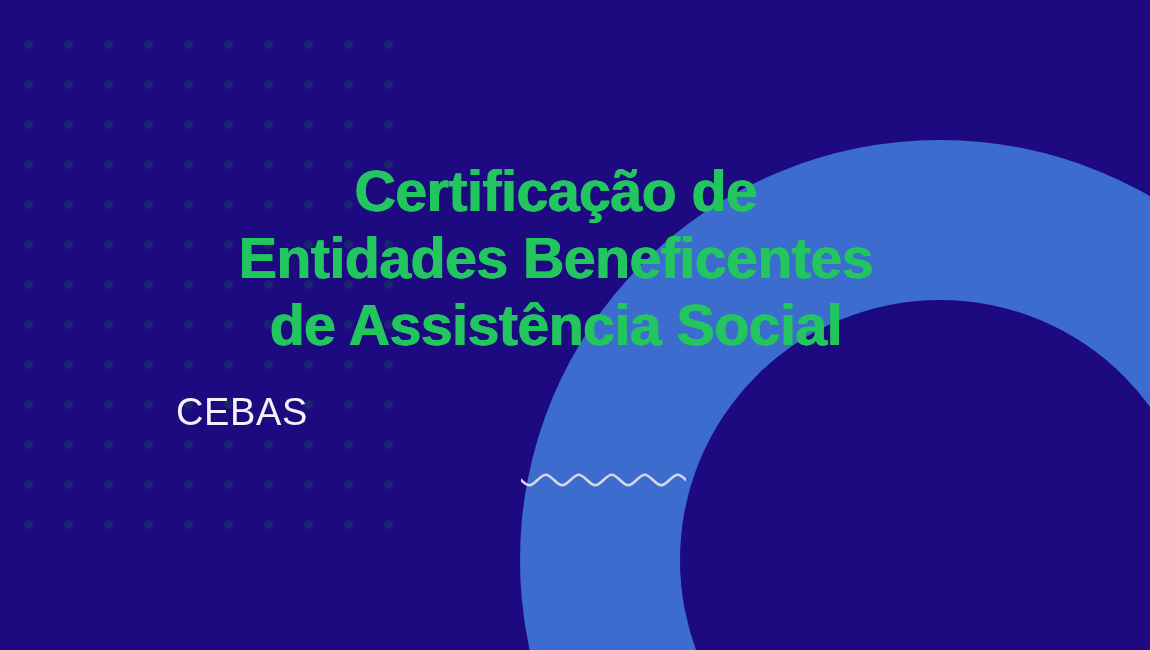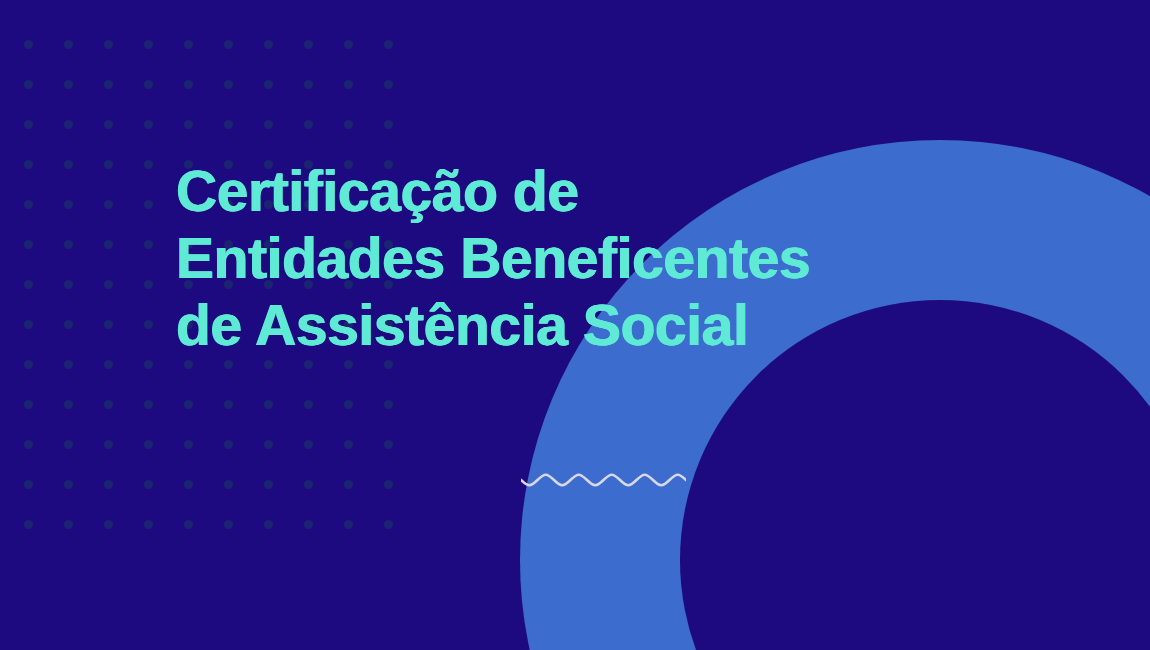--- a/index.html
+++ b/index.html
@@ -231,22 +231,23 @@
       <span class="dot" style="left:303.5px;top:519.5px;width:9px;height:9px;background:#1b2470;"></span>
       <span class="dot" style="left:343.5px;top:519.5px;width:9px;height:9px;background:#1b2470;"></span>
       <span class="dot" style="left:383.5px;top:519.5px;width:9px;height:9px;background:#1b2470;"></span>
     </div>
 
   <div id="ring-shape" style="background: rgb(60, 108, 206);">
     <div id="ring-hole" style="background: rgb(29, 10, 128);"></div>
   </div>
 
   <div id="text-block">
-    <h1 id="title" style="color: #5eead4;">Certificação de
+    <h1 id="title" style="color: #22c55e; text-align: center;">Certificação de
 Entidades Beneficentes
 de Assistência Social</h1>
+    <div id="subtitle" style="color: rgb(242, 242, 248);">CEBAS</div>
   </div>
 
   <svg id="squiggle" viewBox="0 0 165 32">
     <path id="squiggle-path" fill="none" stroke="#d7d7e8" stroke-width="2.6" stroke-linecap="round" stroke-linejoin="round" d="M 0 16 C 7.26 23, 9.24 23, 16.5 16 C 23.759999999999998 9, 25.740000000000002 9, 33 16 C 40.26 23, 42.24 23, 49.5 16 C 56.76 9, 58.74 9, 66 16 C 73.26 23, 75.24 23, 82.5 16 C 89.75999999999999 9, 91.74000000000001 9, 99 16 C 106.26 23, 108.24 23, 115.5 16 C 122.75999999999999 9, 124.74000000000001 9, 132 16 C 139.26 23, 141.24 23, 148.5 16 C 155.76 9, 157.74 9, 165 16"></path>
   </svg>
 
 </div>
 
 </body></html>

